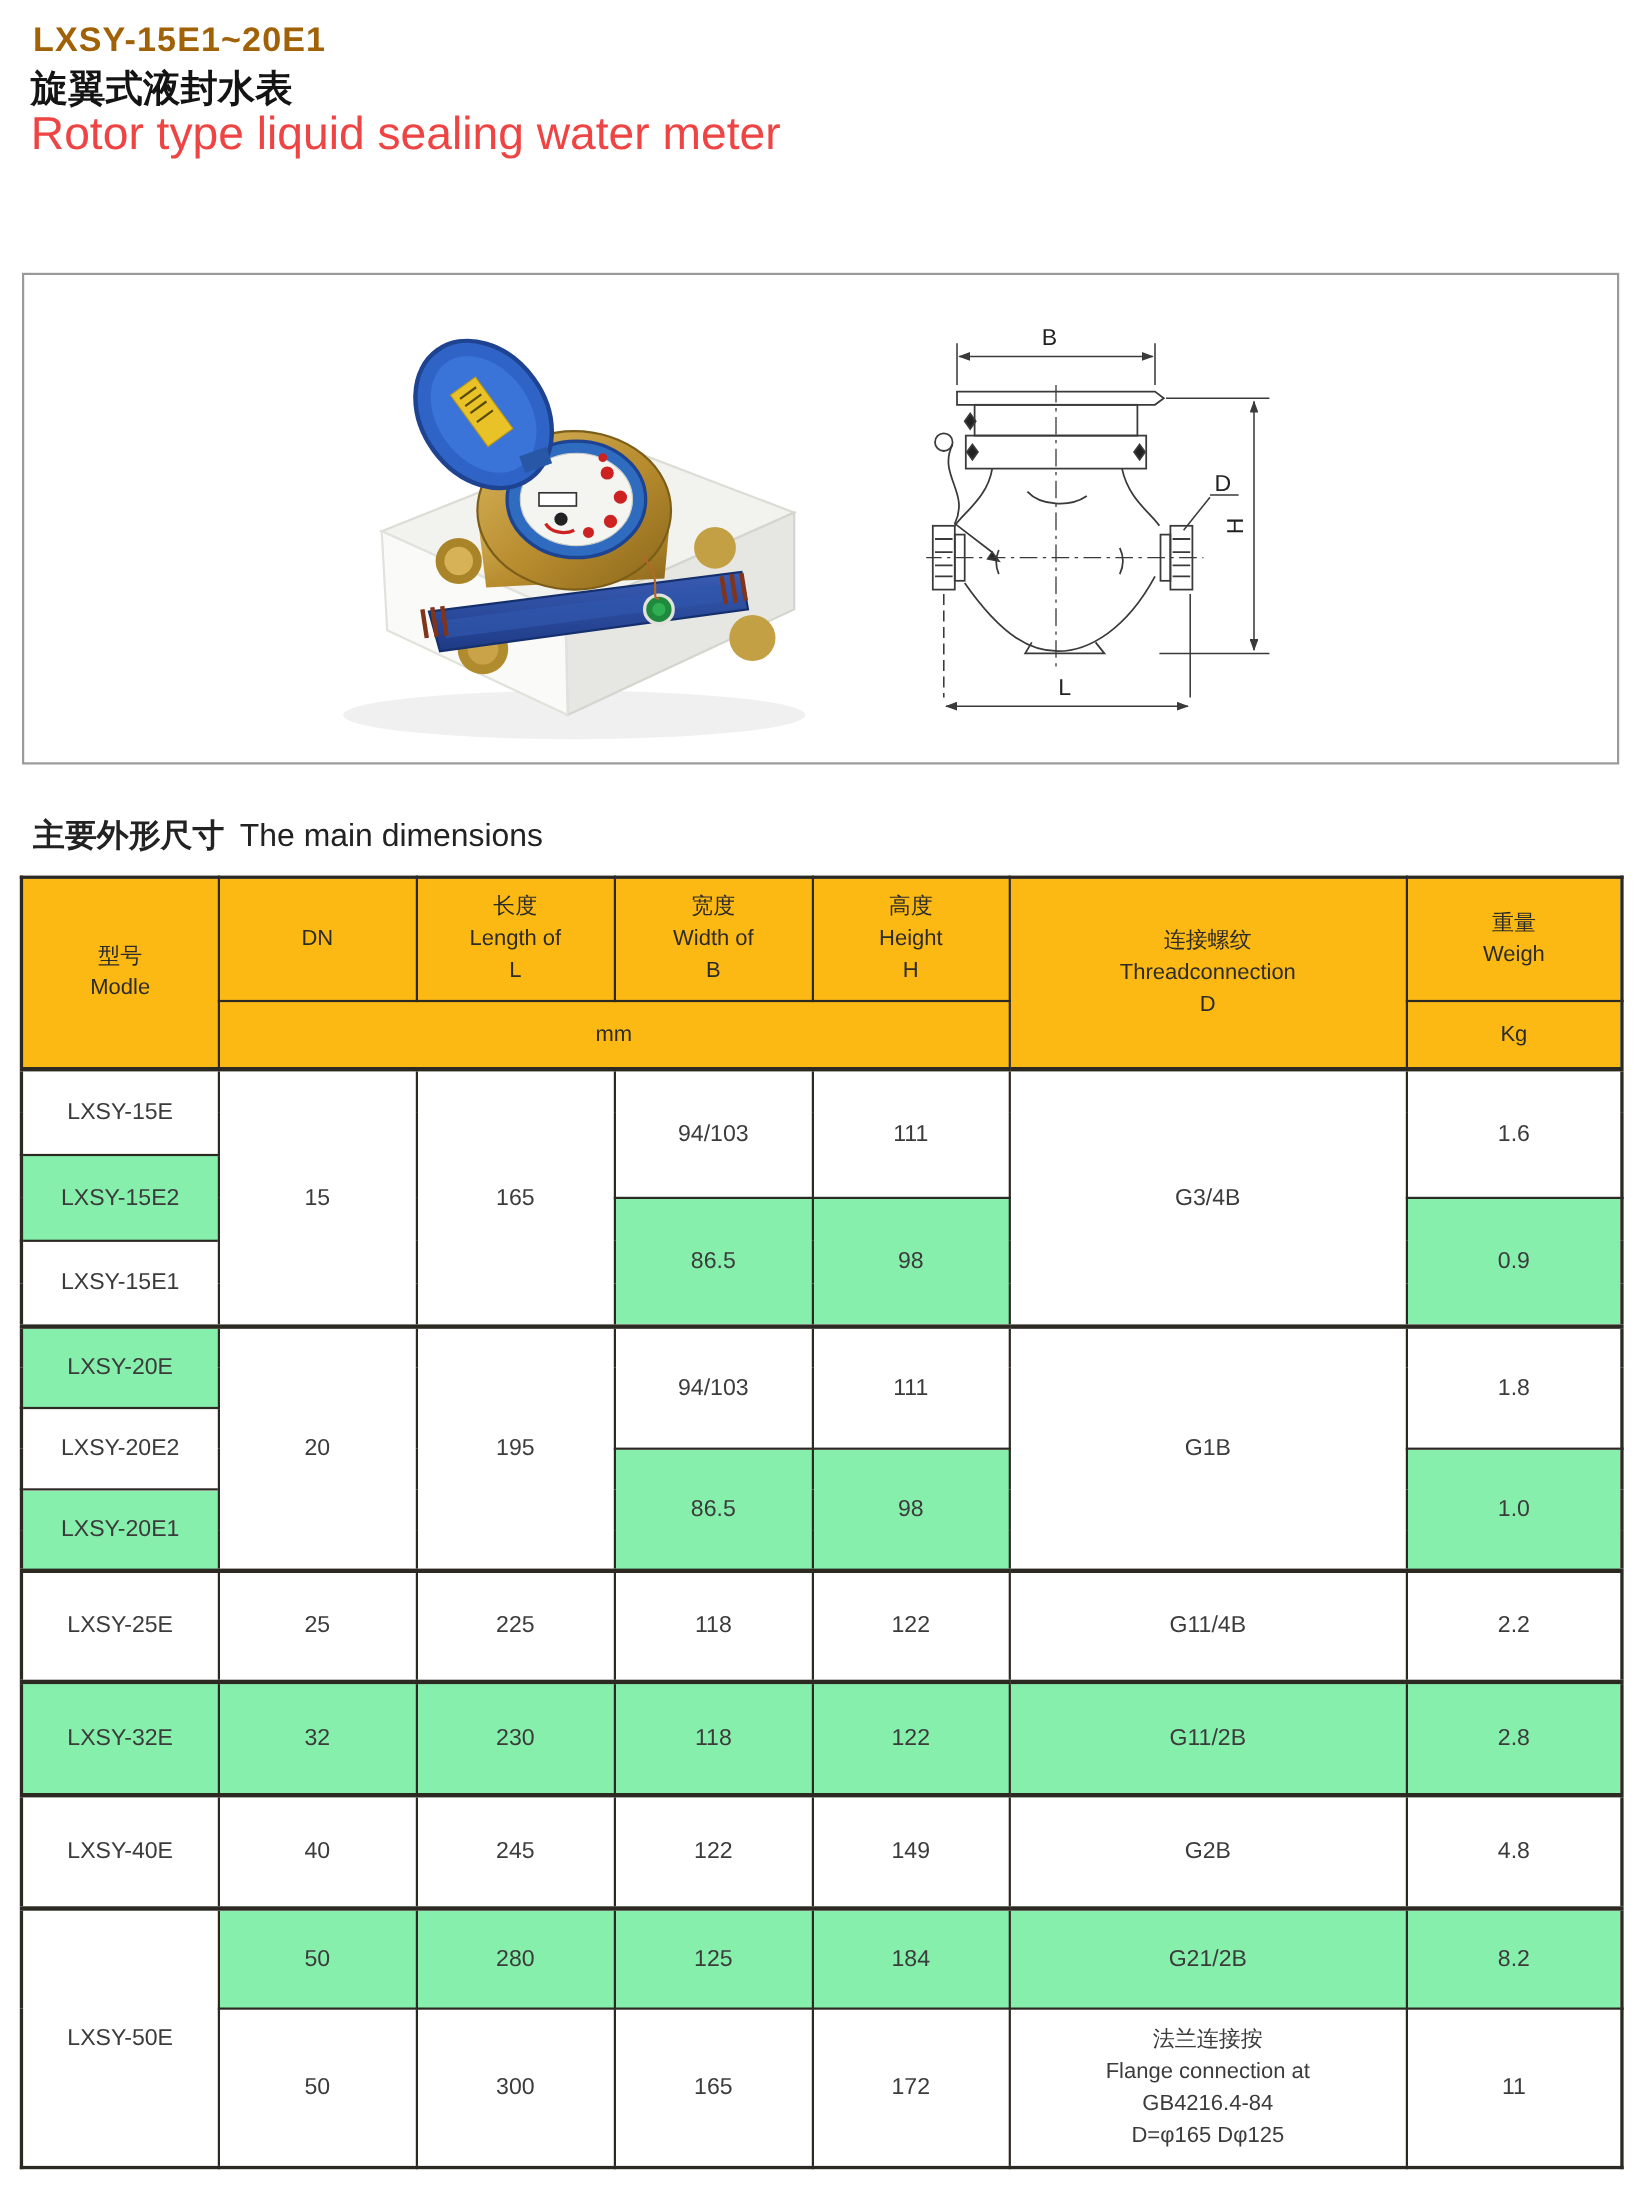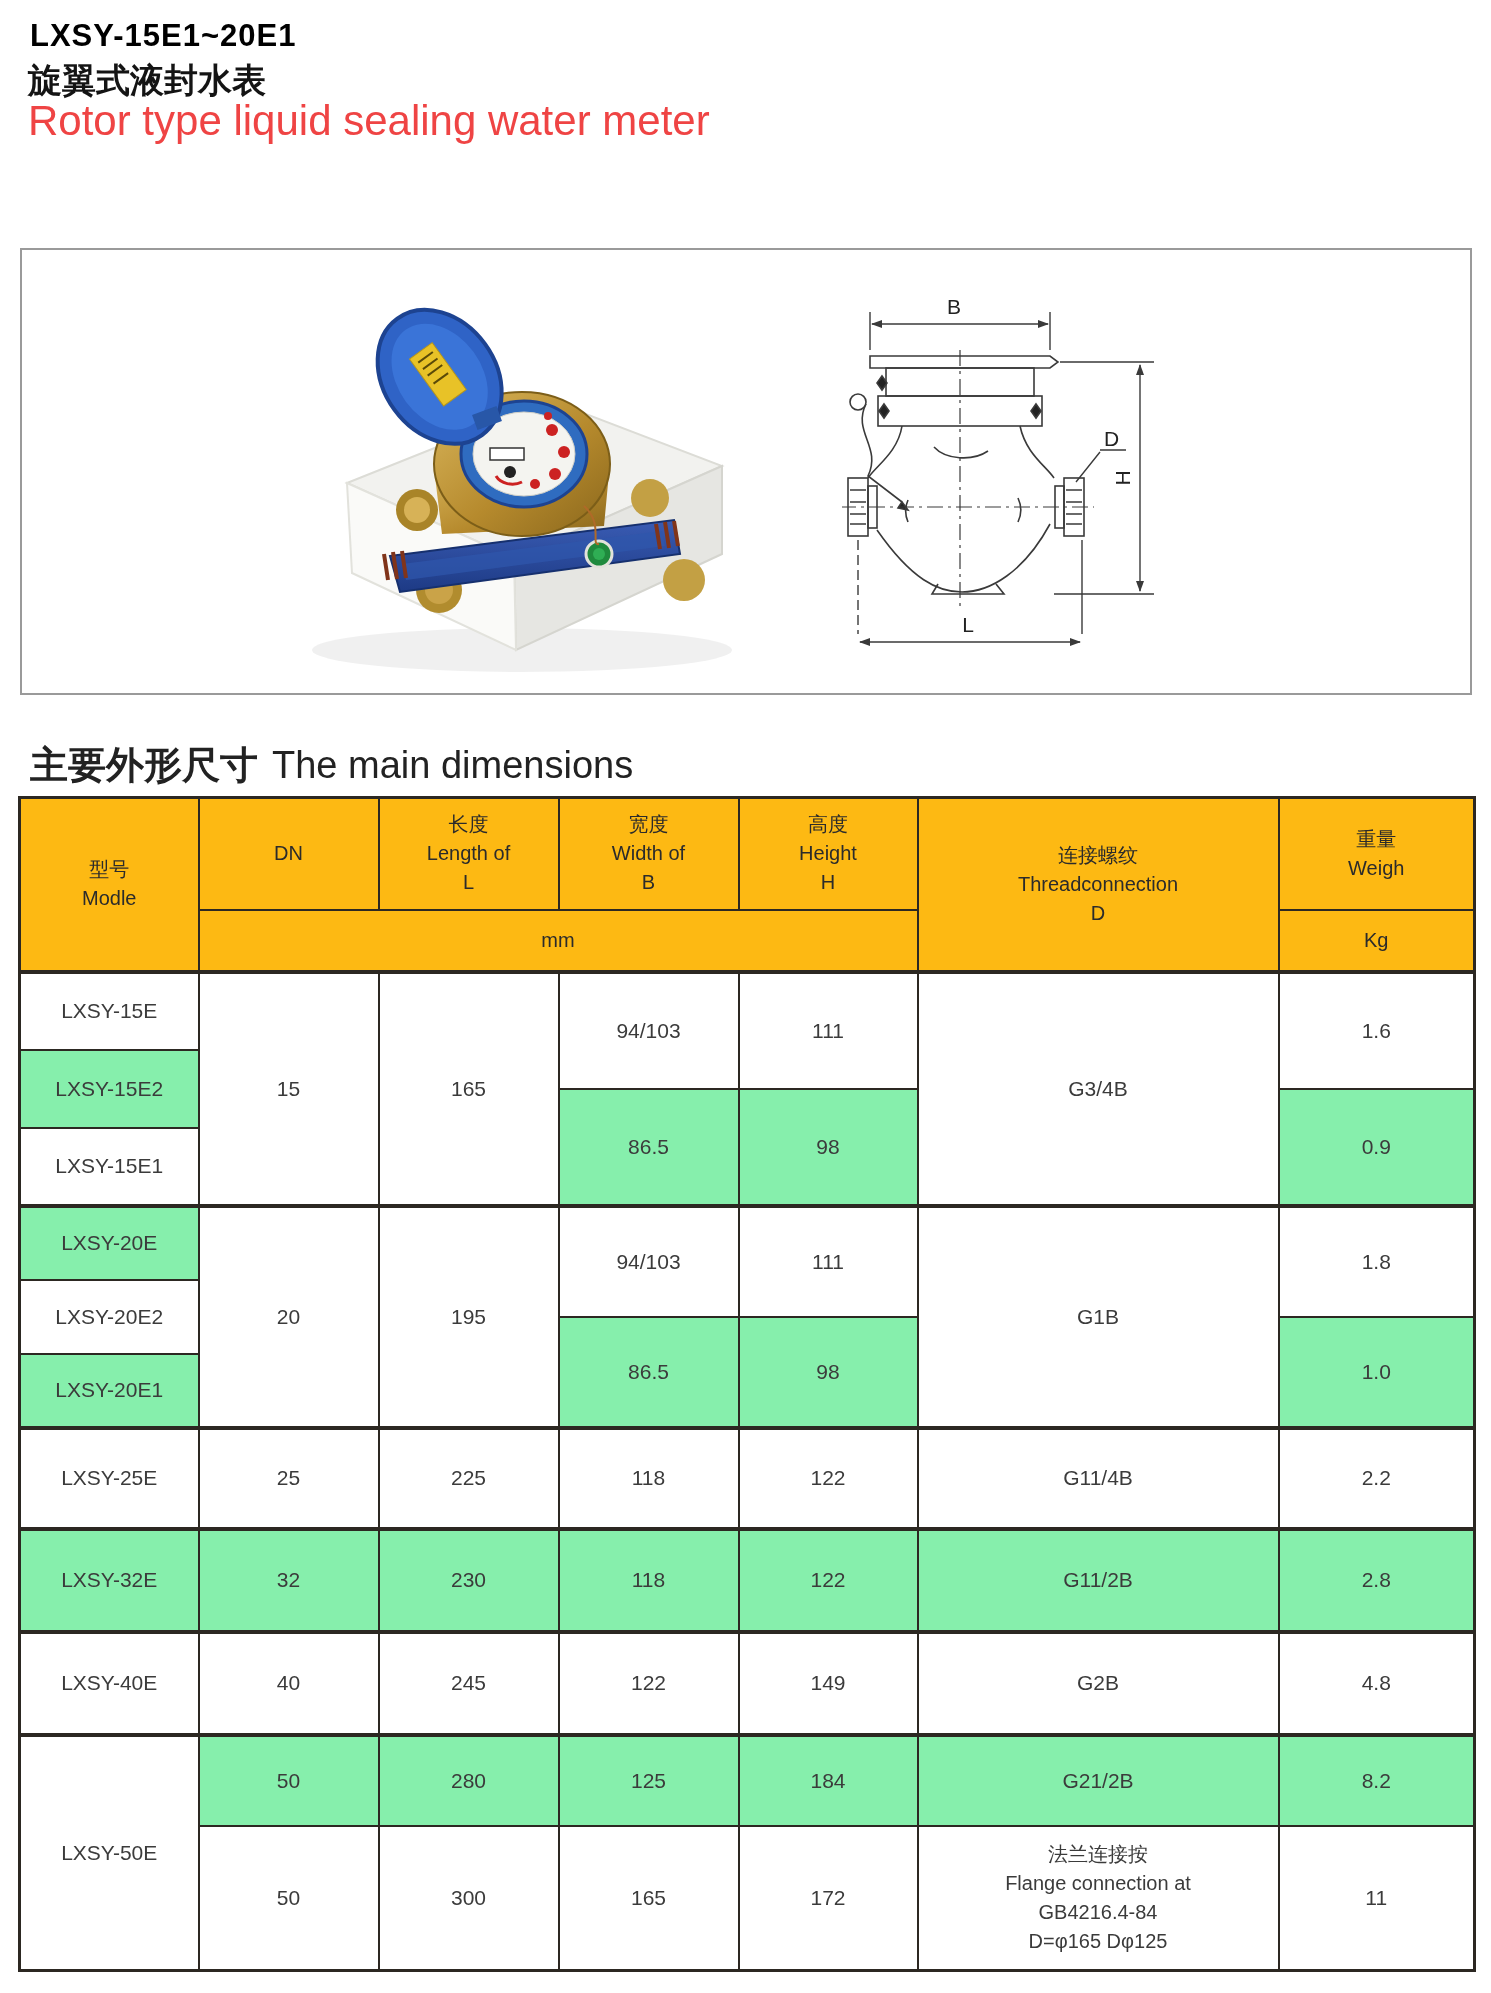--- a/index.html
+++ b/index.html
@@ -2,36 +2,36 @@
 <html><head>
 <meta charset="utf-8">
 <style>
   html,body{margin:0;padding:0;background:#ffffff;}
   #page{
     position:relative;width:1491px;height:1993px;background:#fff;
     font-family:"Liberation Sans","DejaVu Sans",sans-serif;overflow:hidden;
   }
   
   .model-range{position:absolute;left:30px;top:18px;font-size:31px;font-weight:700;
-    color:#000000;letter-spacing:1px;}
+    color:#a16207;letter-spacing:1px;}
   .title-zh{position:absolute;left:28px;top:58px;font-size:34px;font-weight:700;color:#141414;}
   .title-en{position:absolute;left:28px;top:97px;font-size:42px;font-weight:400;color:#ef4444;}
   
   .logo{position:absolute;left:1136px;top:88px;height:64px;}
   .logo .word{display:inline-block;font-weight:700;font-size:56px;color:#1e2a78;
     letter-spacing:1px;line-height:60px;}
   .logo .zh{margin-left:16px;font-size:57px;}
   .crown{position:absolute;left:40px;top:-14px;}
   
   .panel{position:absolute;left:20px;top:248px;width:1452px;height:447px;
     border:2px solid #9a9a9a;background:#fff;box-sizing:border-box;}
   .photo{position:absolute;left:230px;top:8px;}
   .tech{position:absolute;left:820px;top:12px;}
   
-  .sec{position:absolute;left:30px;top:740px;font-size:38px;color:#222;}
+  .sec{position:absolute;left:30px;top:740px;font-size:29px;color:#222;}
   .sec .zh{font-weight:700;}
   .sec .en{font-weight:400;margin-left:14px;}
   
   table.dim{position:absolute;left:18px;top:796px;width:1455px;border-collapse:collapse;
     table-layout:fixed;border:3px solid #2c2822;}
   table.dim td{border:2px solid #2c2822;text-align:center;vertical-align:middle;
     font-size:21px;color:#3b3b3b;padding:0;background:#fff;overflow:hidden;}
   table.dim thead td{background:#fdb913;color:#2b2b2b;font-size:20px;line-height:1.45;}
   table.dim .alt{background:#86efac;}
   table.dim .sep-row>td{border-top-width:4px;}

